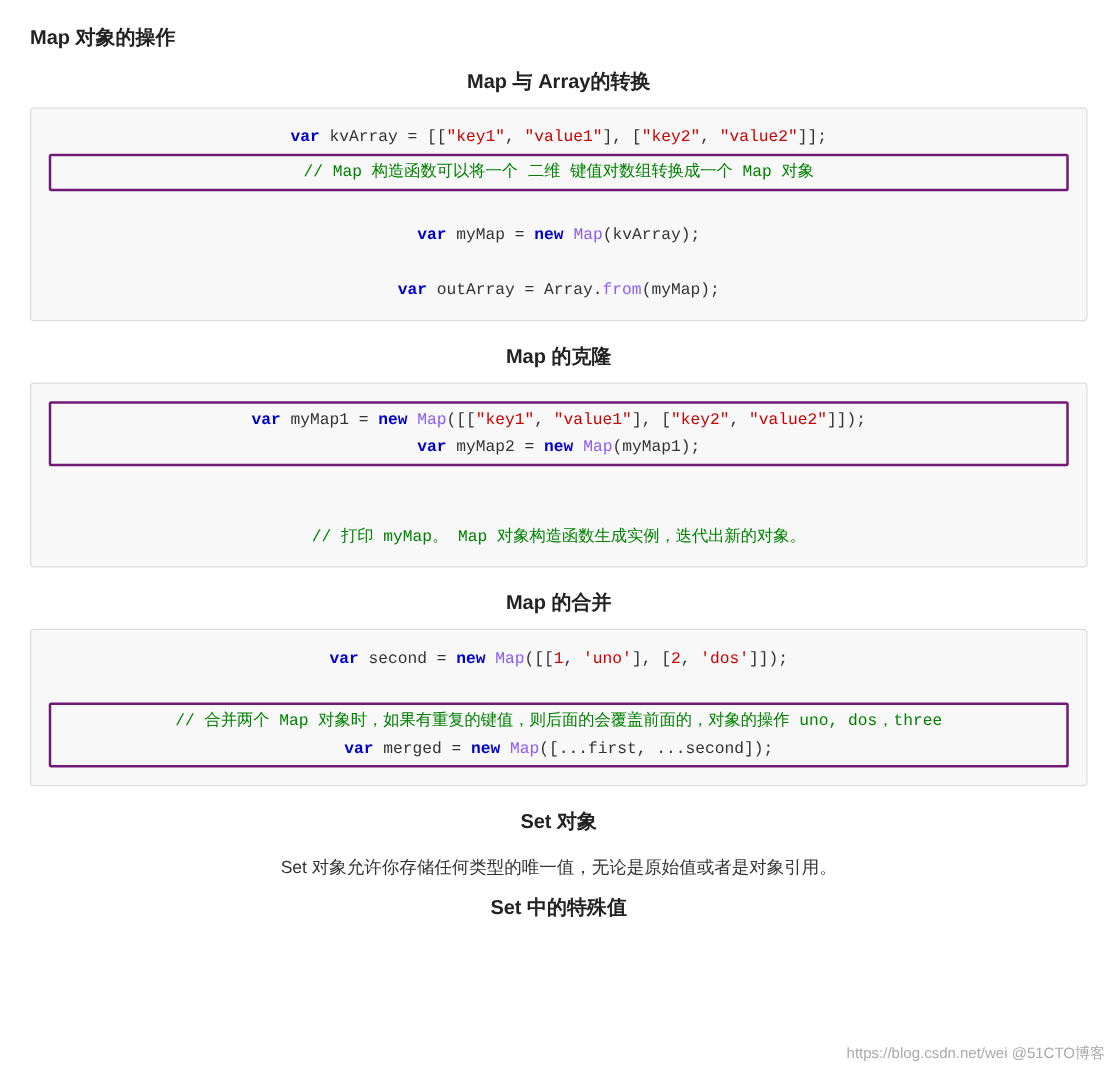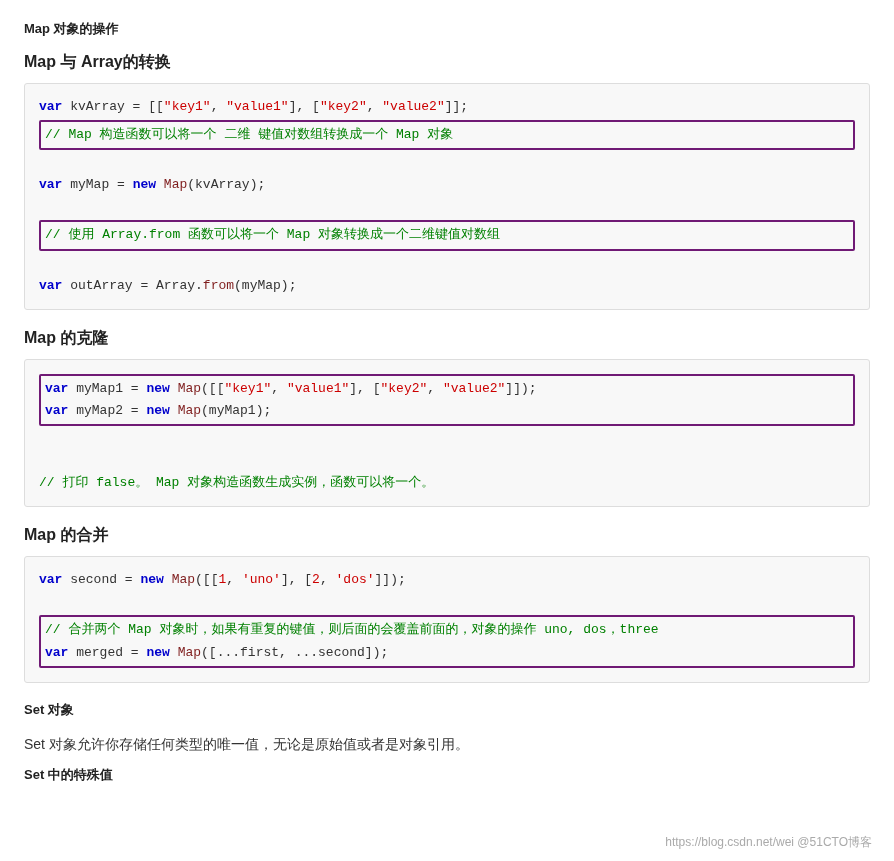--- a/index.html
+++ b/index.html
@@ -5,34 +5,35 @@
     * { box-sizing: border-box; margin: 0; padding: 0; }
     body {
       font-family: "Microsoft YaHei", "SimHei", Arial, sans-serif;
       font-size: 14px;
       color: #333;
       background: #fff;
       padding: 20px 24px;
       max-width: 894px;
     }
     h2 {
-      font-size: 13px;
+      font-size: 16px;
       font-weight: bold;
       margin-bottom: 14px;
       color: #222;
     }
     h3 {
       font-size: 16px;
       font-weight: bold;
       margin-bottom: 10px;
       margin-top: 4px;
       color: #222;
     }
     .section {
       margin-bottom: 18px;
+      text-align: center;
     }
     .code-block {
       background: #f8f8f8;
       border: 1px solid #ddd;
       border-radius: 3px;
       padding: 12px 14px;
       font-family: "Courier New", Consolas, monospace;
       font-size: 13px;
       line-height: 1.7;
       margin-bottom: 14px;
@@ -42,58 +43,57 @@
     .highlight-box {
       border: 2px solid #701a75;
       border-radius: 2px;
       display: block;
       padding: 2px 4px;
       margin: 2px 0;
     }
     .c-red { color: #cc0000; }
     .kw { color: #0000cc; font-weight: bold; }
     .str { color: #cc0000; }
-    .fn { color: #7f1d1d; }
+    .fn { color: #8b5cf6; }
     .comment { color: #008000; }
 
     .para-text {
       font-size: 14px;
       color: #333;
       margin-bottom: 10px;
       line-height: 1.7;
     }
     .watermark {
       position: fixed;
       bottom: 10px;
-      right: 22px;
+      right: 10px;
       font-size: 12px;
       color: #aaa;
     }
   </style>
 </head>
 <body>
 
 <h2>Map 对象的操作</h2>
 
 <div class="section">
   <h3>Map 与 Array的转换</h3>
   <div class="code-block"><span><span class="kw">var</span> kvArray = [[<span class="str">"key1"</span>, <span class="str">"value1"</span>], [<span class="str">"key2"</span>, <span class="str">"value2"</span>]];
 </span><span class="highlight-box"><span class="comment">// Map 构造函数可以将一个 二维 键值对数组转换成一个 Map 对象</span></span>
 <span><span class="kw">var</span> myMap = <span class="kw">new</span> <span class="fn">Map</span>(kvArray);
 </span>
-<span class="highlight-box"><span class="comment">// 使用 Array.from 函数可以将一个 Map 对象转换成一个二维键值对数组</span></span>
 <span><span class="kw">var</span> outArray = Array.<span class="fn">from</span>(myMap);</span></div>
 </div>
 
 <div class="section">
   <h3>Map 的克隆</h3>
   <div class="code-block"><span class="highlight-box"><span class="kw">var</span> myMap1 = <span class="kw">new</span> <span class="fn">Map</span>([[<span class="str">"key1"</span>, <span class="str">"value1"</span>], [<span class="str">"key2"</span>, <span class="str">"value2"</span>]]);
 <span class="kw">var</span> myMap2 = <span class="kw">new</span> <span class="fn">Map</span>(myMap1);</span>
 
-<span class="comment">// 打印 false。 Map 对象构造函数生成实例，函数可以将一个。</span></div>
+<span class="comment">// 打印 myMap。 Map 对象构造函数生成实例，迭代出新的对象。</span></div>
 </div>
 
 <div class="section">
   <h3>Map 的合并</h3>
   <div class="code-block"><span><span class="kw">var</span> second = <span class="kw">new</span> <span class="fn">Map</span>([[<span class="c-red">1</span>, <span class="str">'uno'</span>], [<span class="c-red">2</span>, <span class="str">'dos'</span>]]);
 </span>
 <span class="highlight-box"><span class="comment">// 合并两个 Map 对象时，如果有重复的键值，则后面的会覆盖前面的，对象的操作 uno, dos，three</span>
 <span class="kw">var</span> merged = <span class="kw">new</span> <span class="fn">Map</span>([...first, ...second]);</span></div>
 </div>
 

